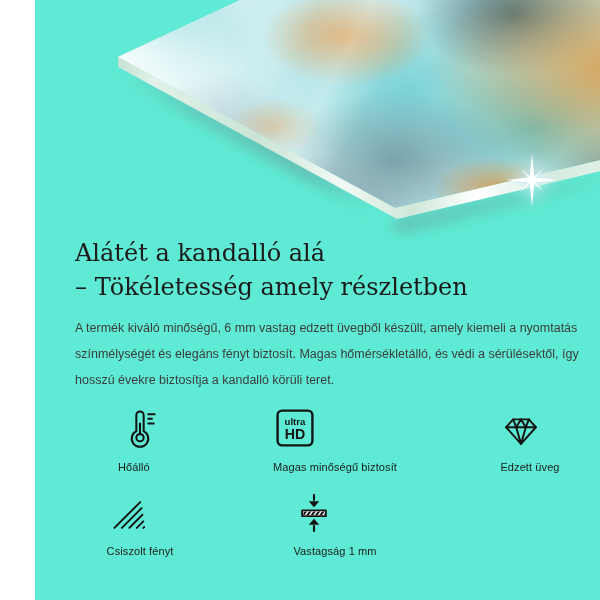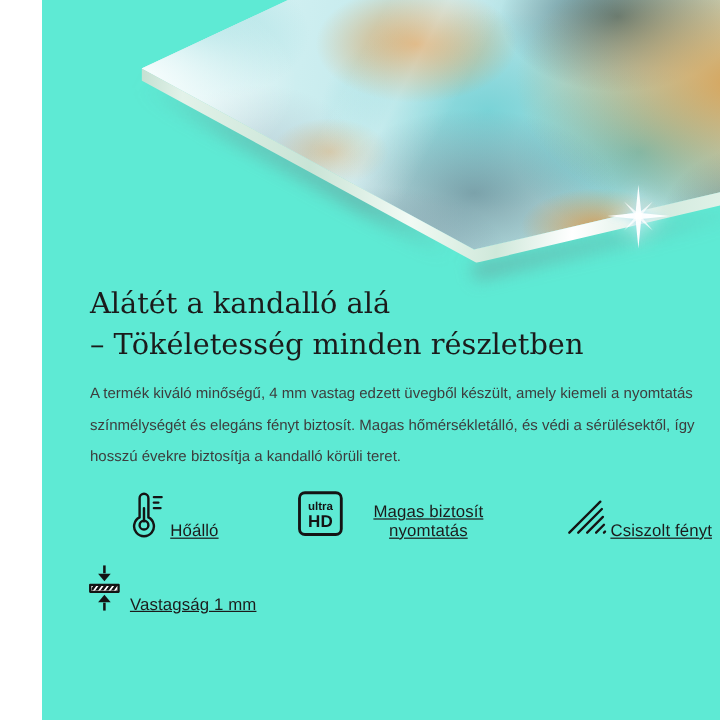--- a/index.html
+++ b/index.html
@@ -72,23 +72,23 @@
     margin:11px 40px 0; width:508px;
     font-size:12.5px; line-height:26px; color:#3d3d3d;
   }
 
   
   .features {
     margin-top:13px;
     display:grid; grid-template-columns:210px 180px 210px;
     row-gap:17px; justify-items:center; text-align:center;
   }
-  .feature { display:flex; flex-direction:row; align-items:flex-end;text-decoration:underline; }
+  .feature { display:flex; flex-direction:column; align-items:flex-start; }
   .feature .icn { height:44px; display:flex; align-items:flex-end; }
-  .feature .lbl { margin-top:11px; font-size:14px; color:#1c1c1c; letter-spacing:.1px; }
+  .feature .lbl { margin-top:11px; font-size:11px; color:#1c1c1c; letter-spacing:.1px; }
   svg.line-icon { stroke:#141414; fill:none; stroke-width:2.2; stroke-linecap:round; stroke-linejoin:round; }
   svg .filled { fill:#141414; stroke:none; }
   svg text { font-family:"Liberation Sans","DejaVu Sans",sans-serif; }
 </style>
 </head>
 <body>
 
 <div class="page">
 
   <div class="hero">
@@ -100,24 +100,24 @@
       <g fill="#ffffff">
         <path d="M29 3 L31.4 26.6 L55 29 L31.4 31.4 L29 56 L26.6 31.4 L3 29 L26.6 26.6 Z" opacity="0.95"></path>
         <path d="M29 12 L30.4 27.6 L46 29 L30.4 30.4 L29 46 L27.6 30.4 L12 29 L27.6 27.6 Z" transform="rotate(45 29 29)" opacity="0.75"></path>
         <circle cx="29" cy="29" r="3"></circle>
       </g>
     </svg>
   </div>
 
   <h1 class="heading">
     <span>Alátét a kandalló alá</span><br>
-    <span>– Tökéletesség minden részletben</span>
+    <span>– Tökéletesség amely részletben</span>
   </h1>
 
-  <p class="description">A termék kiváló minőségű, 4 mm vastag edzett üvegből készült, amely kiemeli a nyomtatás színmélységét és elegáns fényt biztosít. Magas hőmérsékletálló, és védi a sérülésektől, így hosszú évekre biztosítja a kandalló körüli teret.</p>
+  <p class="description">A termék kiváló minőségű, 6 mm vastag edzett üvegből készült, amely kiemeli a nyomtatás színmélységét és elegáns fényt biztosít. Magas hőmérsékletálló, és védi a sérülésektől, így hosszú évekre biztosítja a kandalló körüli teret.</p>
 
   <div class="features">
 
     <div class="feature">
       <div class="icn">
         <svg class="line-icon" width="44" height="44" viewBox="0 0 48 48">
           <path d="M20 10 a4 4 0 0 1 8 0 v17.5 a9 9 0 1 1 -8 0 Z"></path>
           <line x1="24" y1="19" x2="24" y2="31"></line>
           <circle cx="24" cy="34.5" r="4"></circle>
           <line x1="33" y1="9" x2="40" y2="9"></line>
@@ -129,24 +129,34 @@
     </div>
 
     <div class="feature">
       <div class="icn">
         <svg class="line-icon" width="44" height="44" viewBox="0 0 48 48">
           <rect x="5" y="5" width="38" height="38" rx="5" stroke-width="2.6"></rect>
           <text x="24" y="21" text-anchor="middle" font-size="10.5" font-weight="700" fill="#141414" stroke="none">ultra</text>
           <text x="24" y="36.5" text-anchor="middle" font-size="15.5" font-weight="700" fill="#141414" stroke="none">HD</text>
         </svg>
       </div>
-      <div class="lbl">Magas biztosít nyomtatás</div>
+      <div class="lbl">Magas minőségű biztosít</div>
     </div>
 
 
+    <div class="feature">
+      <div class="icn">
+        <svg class="line-icon" width="42" height="42" viewBox="0 0 48 48" stroke-width="2">
+          <path d="M15 13 H33 L41 22 L24 41 L7 22 Z"></path>
+          <path d="M7 22 H41"></path>
+          <path d="M15 13 L18.5 22 M33 13 L29.5 22 M24 13 L18.5 22 M24 13 L29.5 22 M18.5 22 L24 41 M29.5 22 L24 41"></path>
+        </svg>
+      </div>
+      <div class="lbl">Edzett üveg</div>
+    </div>
 
     <div class="feature">
       <div class="icn">
         <svg class="line-icon" width="42" height="42" viewBox="0 0 48 48" stroke-width="3.4" stroke-linecap="butt">
           <path d="M8.5 41 L38 11.5"></path>
           <path d="M17 41 L39.5 18.5"></path>
           <path d="M25.5 41 L40.5 26"></path>
           <path d="M34 41 L41.5 33.5"></path>
           <path d="M41.5 41 L42.5 40"></path>
         </svg>

